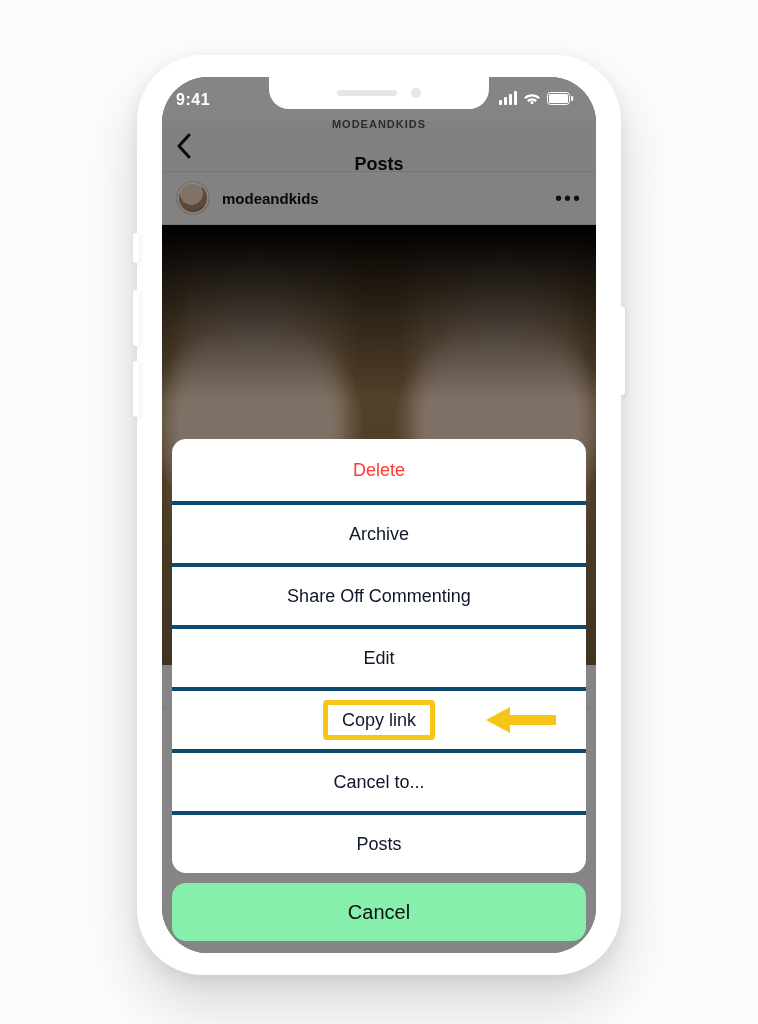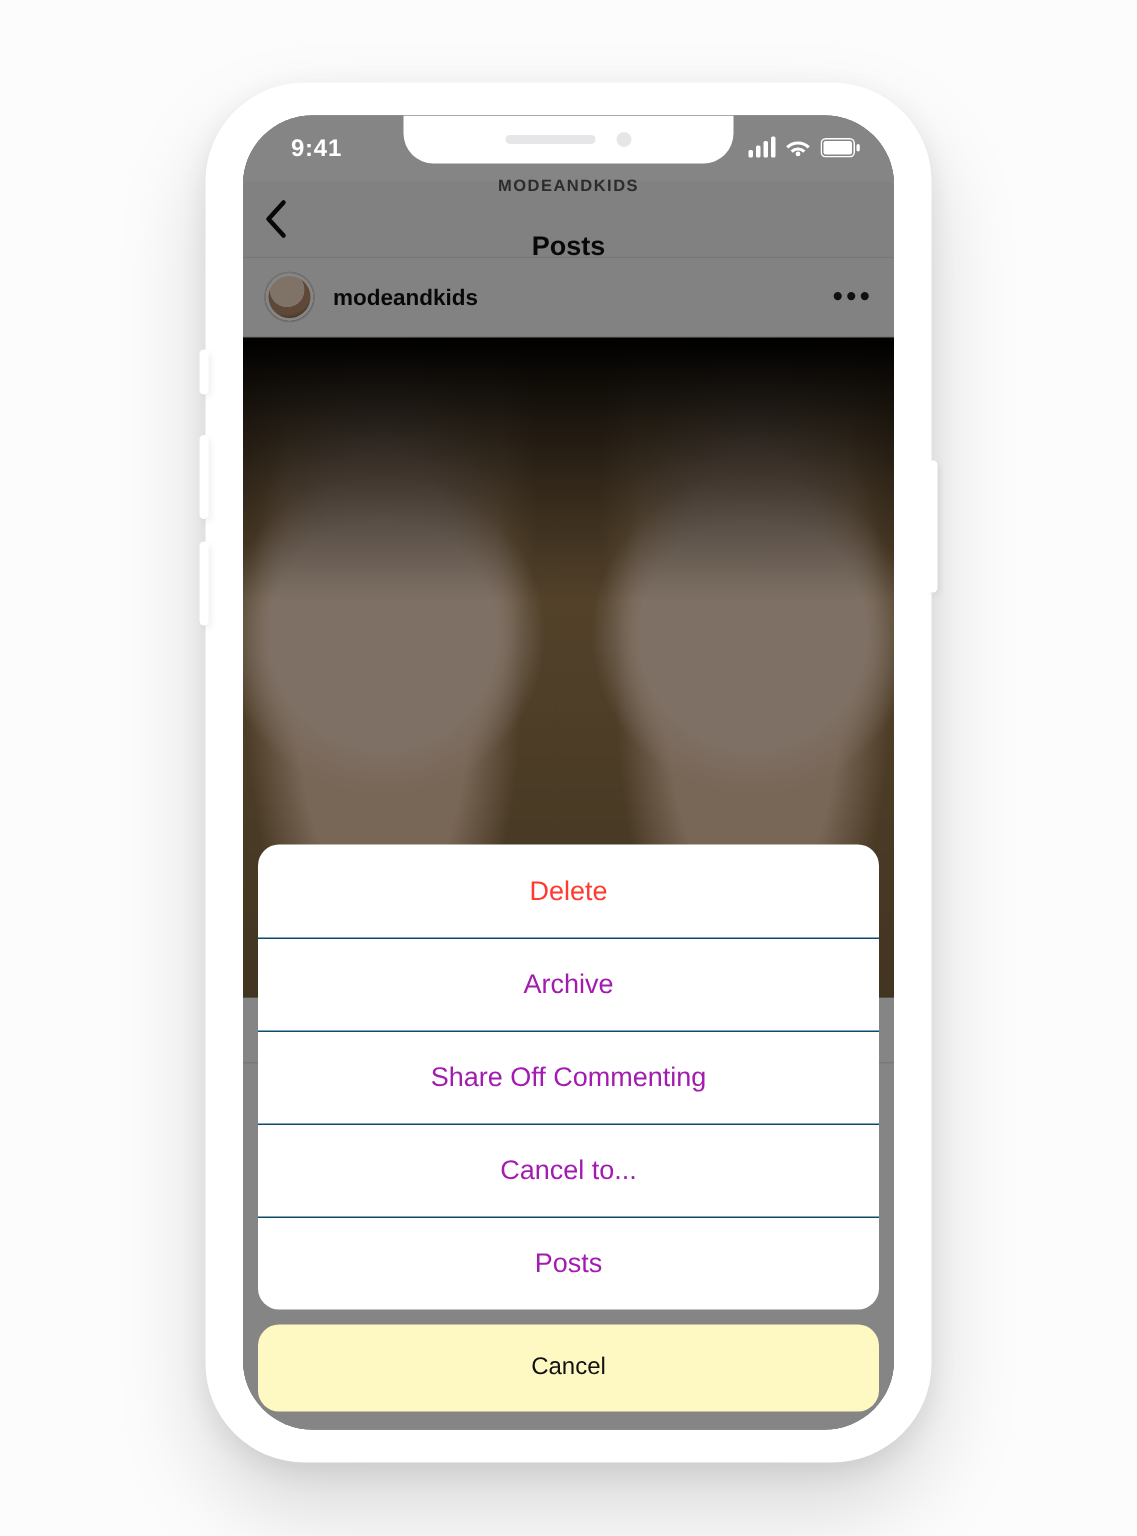--- a/index.html
+++ b/index.html
@@ -48,21 +48,21 @@
   
   .app {
     position: relative;
     flex: 1 1 auto;
     background: #fff;
   }
   .statusbar {
     position: relative; height: 44px;
     color:#fff; z-index: 40;
   }
-  .sb-time { position:absolute; left:32px; top:14px; font-size:16px; font-weight:600; letter-spacing:.5px; z-index:40;}
+  .sb-time { position:absolute; left:14px; top:14px; font-size:16px; font-weight:600; letter-spacing:.5px; z-index:40;}
   .sb-icons { position:absolute; right:22px; top:14px; display:flex; align-items:center; gap:6px; z-index:40;}
   .sig { display:flex; align-items:flex-end; gap:2px; }
   .sig span { width:3px; background:#fff; border-radius:1px; display:block; }
   .sig span:nth-child(1){height:5px} .sig span:nth-child(2){height:8px} .sig span:nth-child(3){height:11px} .sig span:nth-child(4){height:14px}
   .wifi-svg, .batt-svg { display:block; }
 
   .navbar {
     height: 50px;
     display:flex; flex-direction:column; align-items:center; justify-content:center;
     position:relative;
@@ -112,29 +112,29 @@
   
   .sheet-wrap {
     position:absolute; left:10px; right:10px; bottom:12px; z-index:30;
     display:flex; flex-direction:column; gap:10px;
   }
   .sheet {
     background:#fff; border-radius:14px; overflow:hidden;
   }
   .sheet-item {
     height:62px; display:flex; align-items:center; justify-content:center;
-    font-size:18px; color:#a21caf; border-top:1px solid #0c4a6e;
+    font-size:18px; color:#0f172a; border-top:4px solid #0c4a6e;
     position:relative;
   }
   .sheet-item:first-child { border-top:none; }
   .sheet-item.destructive { color:#ff3b30; }
   .cancel {
-    background:#fef9c3; border-radius:14px; height:58px;
+    background:#86efac; border-radius:14px; height:58px;
     display:flex; align-items:center; justify-content:center;
-    font-size:16px; color:#111;
+    font-size:20px; color:#111;
   }
 
   
   .hi-box {
     position:absolute; border:5px solid #f8c416; border-radius:4px;
     width:112px; height:40px; left:50%; top:50%; transform:translate(-50%,-50%);
     pointer-events:none;
   }
   .arrow {
     position:absolute; right:30px; top:50%; transform:translateY(-50%);
@@ -236,20 +236,30 @@
             <div class="sheet-item destructive">
               <span>Delete</span>
             </div>
             <div class="sheet-item">
               <span>Archive</span>
             </div>
             <div class="sheet-item">
               <span>Share Off Commenting</span>
             </div>
             <div class="sheet-item">
+              <span>Edit</span>
+            </div>
+            <div class="sheet-item">
+              <span>Copy link</span>
+              <span class="hi-box"></span>
+              <svg class="arrow" viewBox="0 0 70 26">
+                <path d="M70 8h-46v-8L0 13l24 13v-8h46Z" fill="#f8c416"></path>
+              </svg>
+            </div>
+            <div class="sheet-item">
               <span>Cancel to...</span>
             </div>
             <div class="sheet-item">
               <span>Posts</span>
             </div>
           </div>
           <div class="cancel">
             <span>Cancel</span>
           </div>
         </div>

